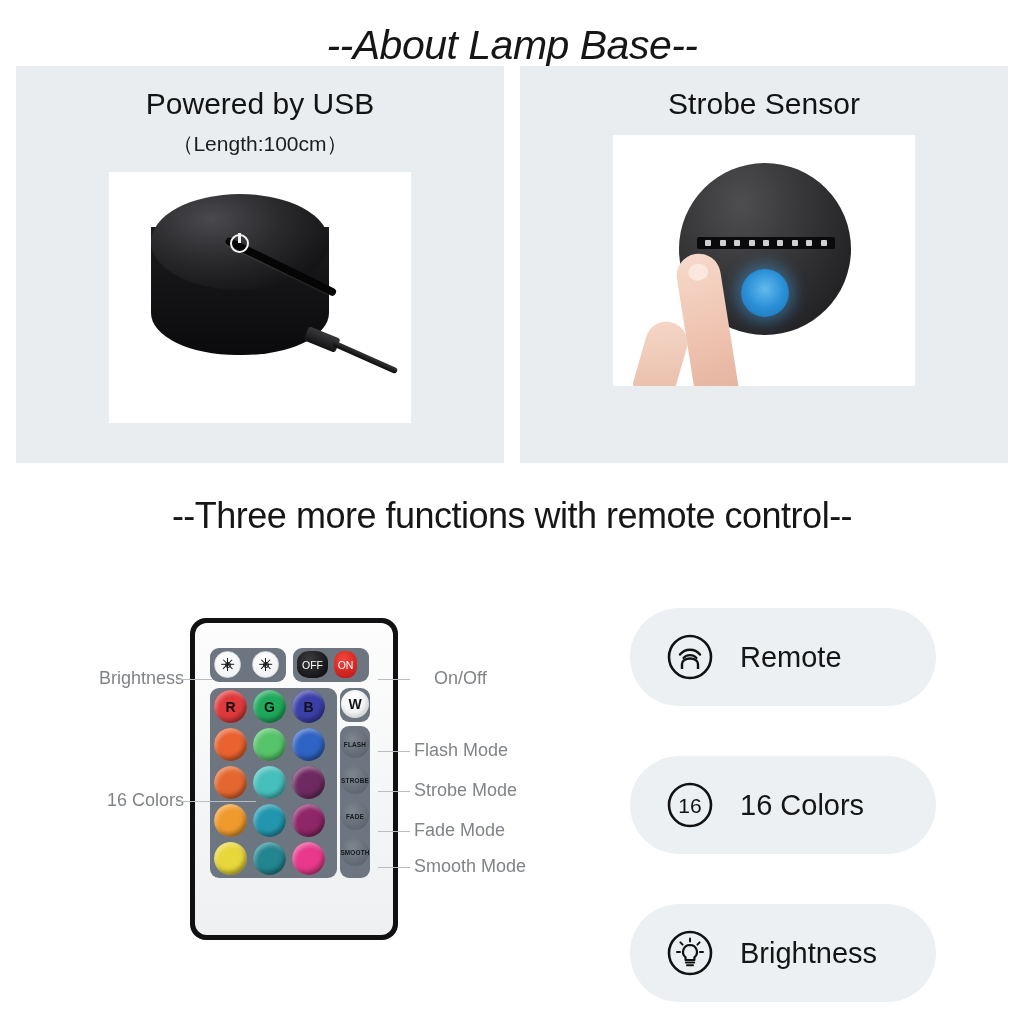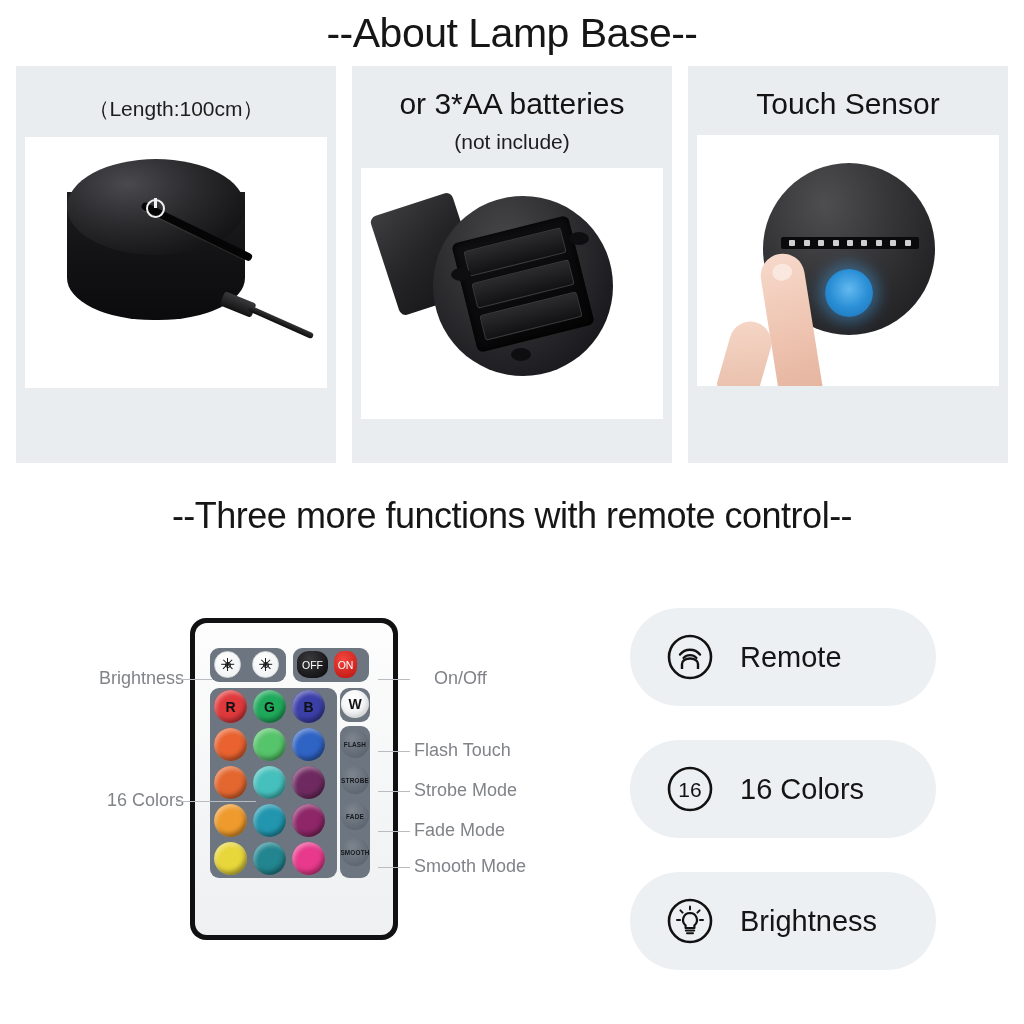--- a/index.html
+++ b/index.html
@@ -21,21 +21,21 @@
     position: absolute;
     left: 0;
     width: 1024px;
     text-align: center;
     font-size: 41px;
     font-weight: 400;
     letter-spacing: -0.5px;
     color: #161616;
     white-space: nowrap;
   }
-  #title-lamp-base { top: 10px; }
+  #title-lamp-base { top: 22px; font-style: italic; }
   #title-remote    { top: 495px; font-size: 36px; }
 
   
   .cards-row {
     position: absolute;
     top: 66px;
     left: 16px;
     width: 992px;
     height: 397px;
     display: flex;
@@ -391,21 +391,21 @@
     position: absolute;
     left: 630px; top: 608px;
     width: 306px;
   }
   .pill {
     display: flex;
     align-items: center;
     height: 98px;
     background: #edf0f2;
     border-radius: 49px;
-    margin-bottom: 34px;
+    margin-bottom: 50px;
     padding-left: 36px;
     box-sizing: border-box;
   }
   .pill-icon {
     width: 48px; height: 48px;
     flex: 0 0 48px;
     position: relative;
   }
   .pill-label {
     font-size: 29px;
@@ -415,54 +415,38 @@
   }
 </style>
 </head>
 <body>
 
 <div class="section-title" id="title-lamp-base">--About Lamp Base--</div>
 
 <div class="cards-row">
 
   <div class="card">
+    <div class="card-title">Powered by USB</div>
     <div class="card-sub">（Length:100cm）</div>
     <div class="card-photo">
       <div class="base-body"></div>
       <div class="base-top">
         <div class="base-slot"></div>
         <div class="base-power-icon"></div>
       </div>
       <div class="usb-cable">
         <div class="usb-plug"></div>
         <div class="usb-wire"></div>
       </div>
     </div>
   </div>
 
+
   <div class="card">
-    <div class="card-title">or 3*AA batteries</div>
-    <div class="card-sub">(not include)</div>
-    <div class="card-photo">
-      <div class="batt-lid"></div>
-      <div class="batt-base">
-        <div class="batt-well">
-          <div class="batt-cell c1"></div>
-          <div class="batt-cell c2"></div>
-          <div class="batt-cell c3"></div>
-        </div>
-        <div class="batt-foot f1"></div>
-        <div class="batt-foot f2"></div>
-        <div class="batt-foot f3"></div>
-      </div>
-    </div>
-  </div>
-
-  <div class="card">
-    <div class="card-title">Touch Sensor</div>
+    <div class="card-title">Strobe Sensor</div>
     <div class="card-photo">
       <div class="touch-base">
         <div class="led-strip">
           <span class="led-dot"></span>
           <span class="led-dot"></span>
           <span class="led-dot"></span>
           <span class="led-dot"></span>
           <span class="led-dot"></span>
           <span class="led-dot"></span>
           <span class="led-dot"></span>
@@ -543,21 +527,21 @@
 
 <div class="callout left" style="left:64px;  top:668px; width:120px;">Brightness</div>
 <div class="leader" style="left:176px; top:679px; width:36px;"></div>
 
 <div class="callout left" style="left:64px;  top:790px; width:120px;">16 Colors</div>
 <div class="leader" style="left:176px; top:801px; width:80px;"></div>
 
 <div class="callout right" style="left:434px; top:668px;">On/Off</div>
 <div class="leader" style="left:378px; top:679px; width:32px;"></div>
 
-<div class="callout right" style="left:414px; top:740px;">Flash Touch</div>
+<div class="callout right" style="left:414px; top:740px;">Flash Mode</div>
 <div class="leader" style="left:378px; top:751px; width:32px;"></div>
 
 <div class="callout right" style="left:414px; top:780px;">Strobe Mode</div>
 <div class="leader" style="left:378px; top:791px; width:32px;"></div>
 
 <div class="callout right" style="left:414px; top:820px;">Fade Mode</div>
 <div class="leader" style="left:378px; top:831px; width:32px;"></div>
 
 <div class="callout right" style="left:414px; top:856px;">Smooth Mode</div>
 <div class="leader" style="left:378px; top:867px; width:32px;"></div>

